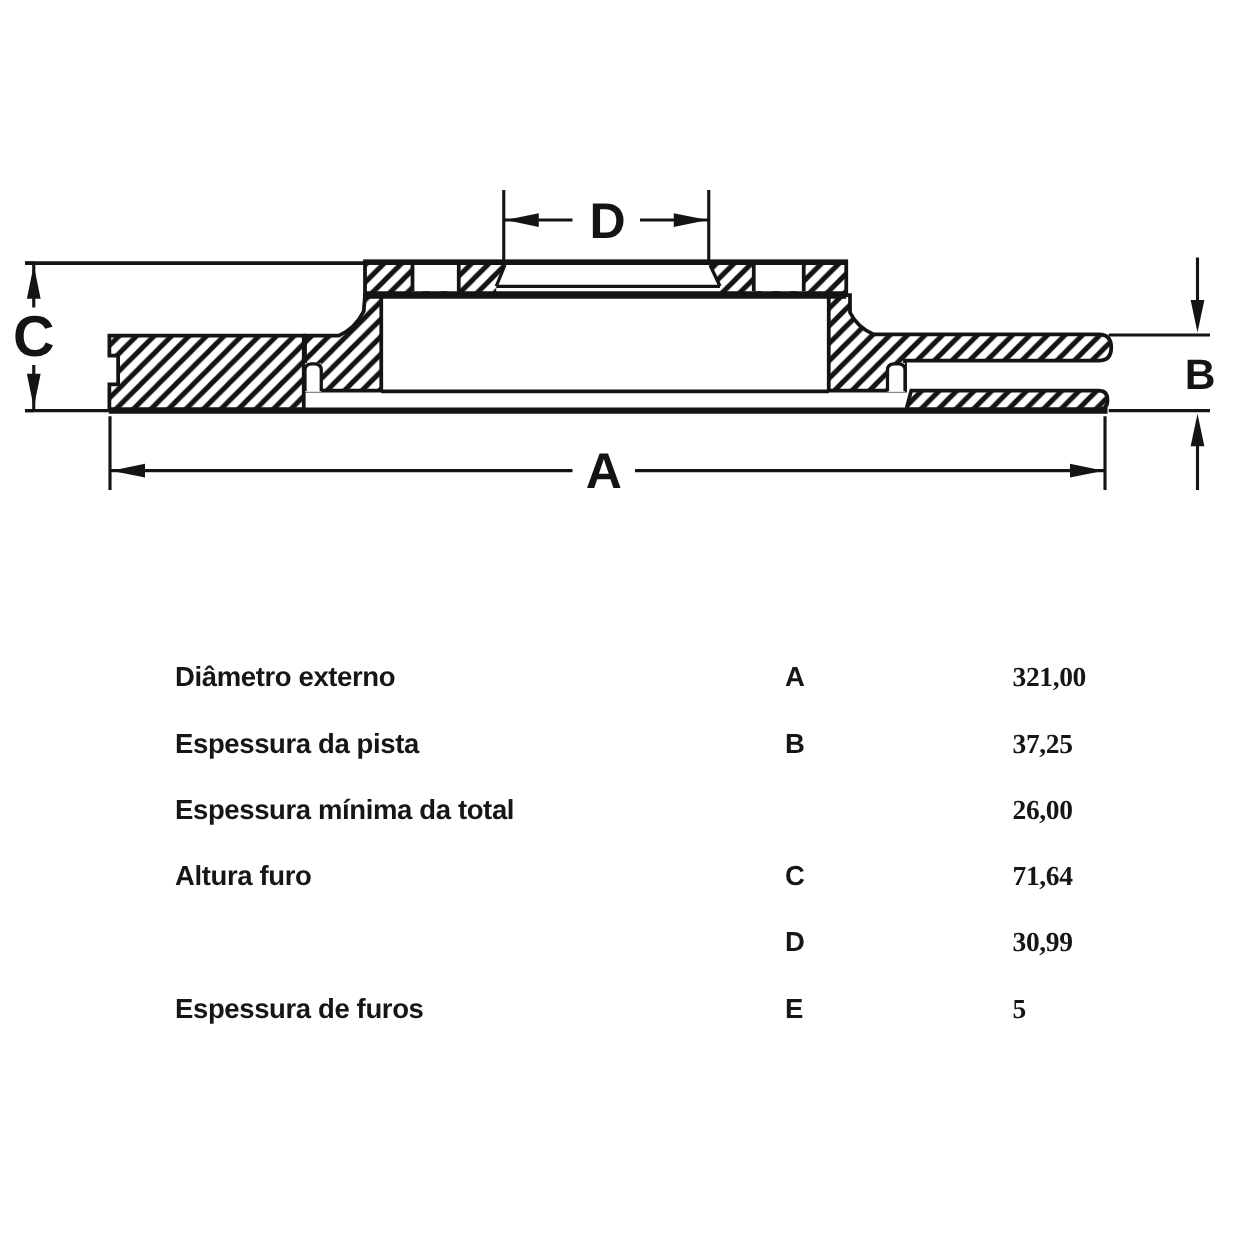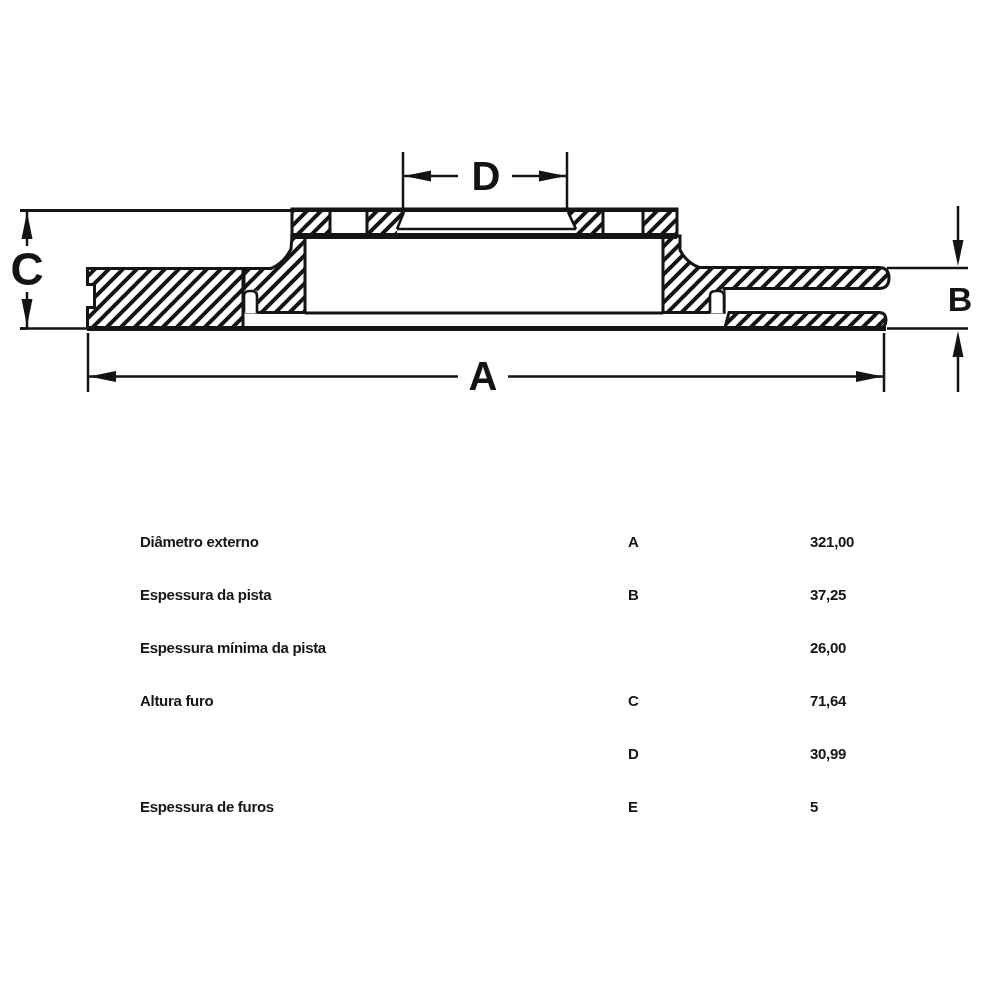--- a/index.html
+++ b/index.html
@@ -6,25 +6,25 @@
   .canvas{
     position:relative;width:1000px;height:1000px;background:#fff;overflow:hidden;
     font-family:"Liberation Sans",sans-serif;color:#141414;
   }
   .drawing{position:absolute;left:0;top:0;width:1000px;height:440px;}
   .dim-label{font-family:"Liberation Sans",sans-serif;font-weight:700;fill:#141414;}
   .spec-table{position:absolute;left:0;top:515px;width:1000px;}
   .spec-row{position:relative;height:53px;}
   .spec-row span{
     position:absolute;display:block;line-height:53px;white-space:nowrap;
-    font-size:15px;font-weight:700;letter-spacing:-0.3px;color:#161616;
+    font-size:22px;font-weight:700;letter-spacing:-0.3px;color:#161616;
   }
   .c-label{left:140px;}
   .c-symbol{left:628px;}
-  .c-value{left:810px;}
+  .c-value{left:810px;font-family:Liberation Serif, serif;}
 </style>
 </head>
 <body>
 
 <div class="canvas">
 
   <svg class="drawing" viewBox="0 0 1000 440">
     <defs>
       <pattern id="hatch" width="14" height="14" patternUnits="userSpaceOnUse">
         <path d="M-4,18 L18,-4 M-11,11 L11,-11 M3,25 L25,3" stroke="#141414" stroke-width="4" fill="none"></path>
@@ -109,21 +109,21 @@
       <span class="c-label">Diâmetro externo</span>
       <span class="c-symbol">A</span>
       <span class="c-value">321,00</span>
     </div>
     <div class="spec-row">
       <span class="c-label">Espessura da pista</span>
       <span class="c-symbol">B</span>
       <span class="c-value">37,25</span>
     </div>
     <div class="spec-row">
-      <span class="c-label">Espessura mínima da pista</span>
+      <span class="c-label">Espessura mínima da total</span>
       <span class="c-value">26,00</span>
     </div>
     <div class="spec-row">
       <span class="c-label">Altura furo</span>
       <span class="c-symbol">C</span>
       <span class="c-value">71,64</span>
     </div>
     <div class="spec-row">
       <span class="c-symbol">D</span>
       <span class="c-value">30,99</span>

